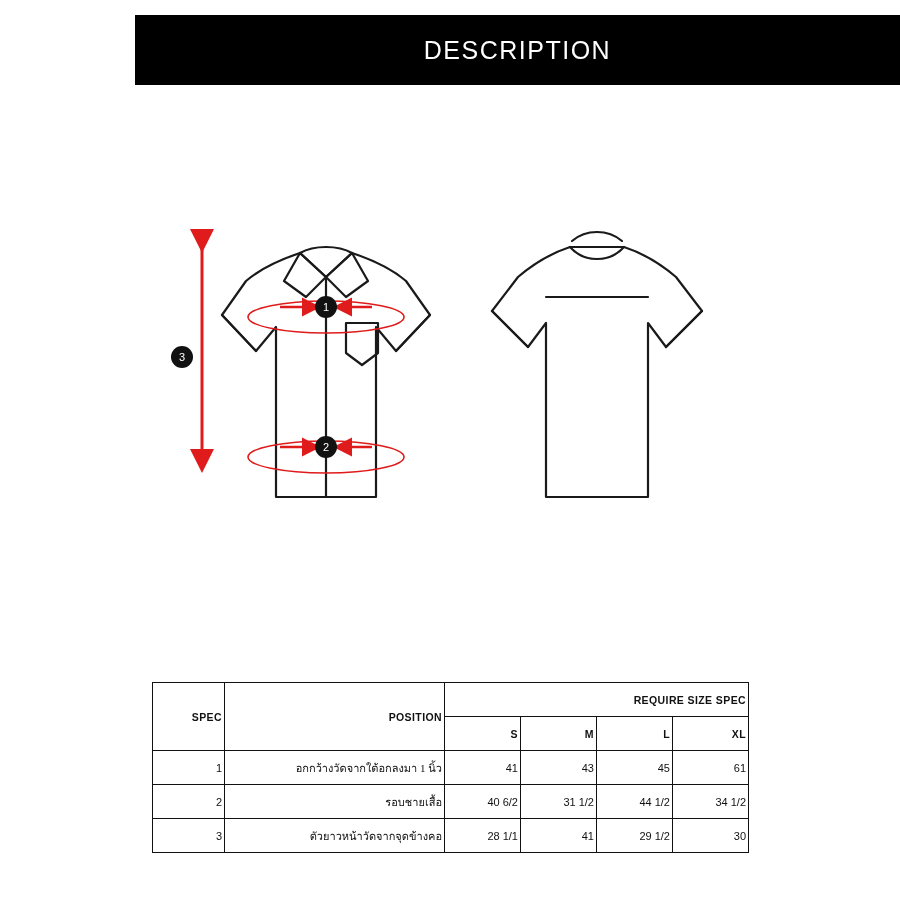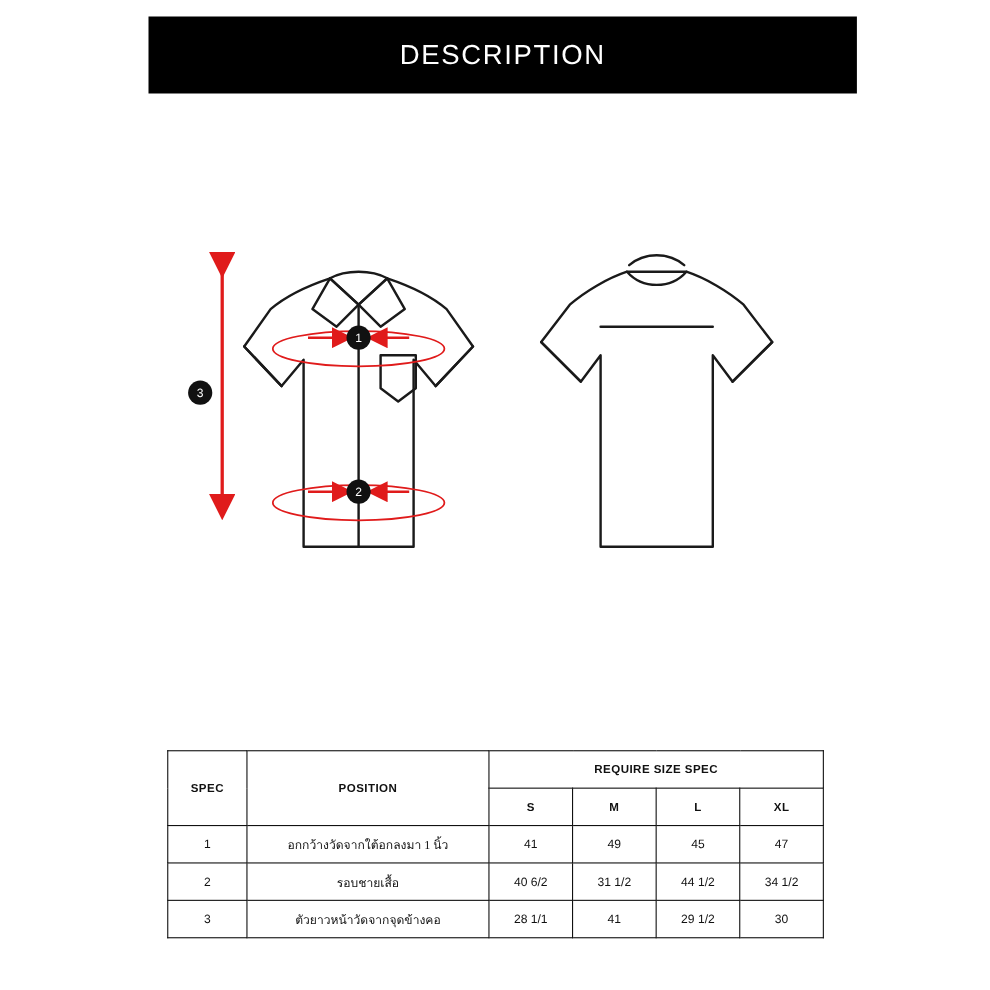--- a/index.html
+++ b/index.html
@@ -14,21 +14,21 @@
     font-family: "Liberation Sans", sans-serif;
     color: #111111;
     overflow: hidden;
   }
 
   
   .header-band {
     position: absolute;
     left: 135px;
     top: 15px;
-    width: 644px;
+    width: 765px;
     height: 70px;
     background: #000000;
     display: flex;
     align-items: center;
     justify-content: center;
   }
   .header-title {
     color: #ffffff;
     font-size: 25px;
     letter-spacing: 1.5px;
@@ -52,21 +52,21 @@
     top: 682px;
     width: 596px;
   }
   table.spec {
     border-collapse: collapse;
     width: 596px;
     table-layout: fixed;
   }
   table.spec th, table.spec td {
     border: 1px solid #111111;
-    text-align: center;
+    text-align: right;
     vertical-align: middle;
     font-size: 11px;
     height: 33px;
     padding: 0 2px;
   }
   table.spec th {
     font-weight: bold;
     font-size: 10.5px;
     letter-spacing: 0.4px;
   }
@@ -176,23 +176,23 @@
         <th class="size-hdr">M</th>
         <th class="size-hdr">L</th>
         <th class="size-hdr">XL</th>
       </tr>
     </thead>
     <tbody>
       <tr>
         <td>1</td>
         <td class="position-cell">อกกว้างวัดจากใต้อกลงมา 1 นิ้ว</td>
         <td>41</td>
-        <td>49</td>
+        <td>43</td>
         <td>45</td>
-        <td>47</td>
+        <td>61</td>
       </tr>
       <tr>
         <td>2</td>
         <td class="position-cell">รอบชายเสื้อ</td>
         <td>40 6/2</td>
         <td>31 1/2</td>
         <td>44 1/2</td>
         <td>34 1/2</td>
       </tr>
       <tr>

